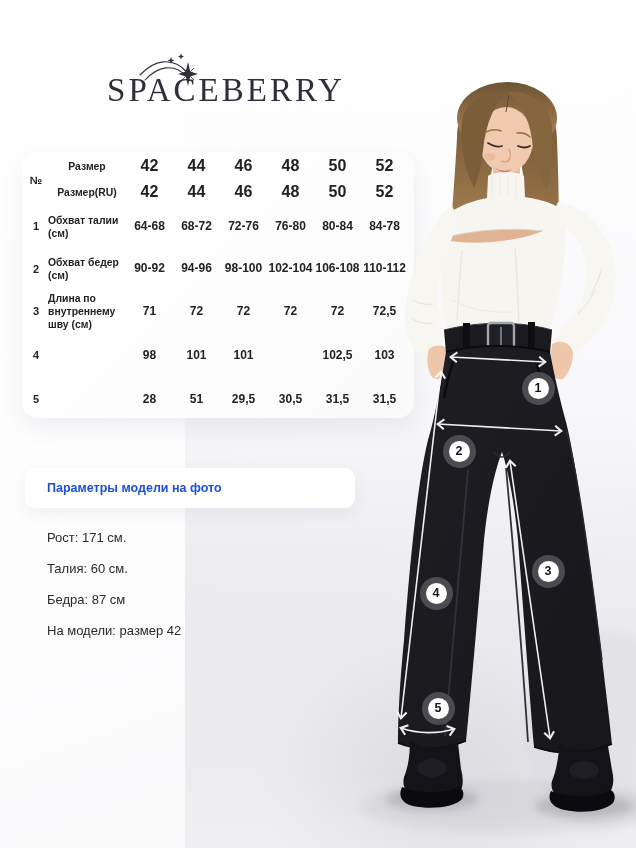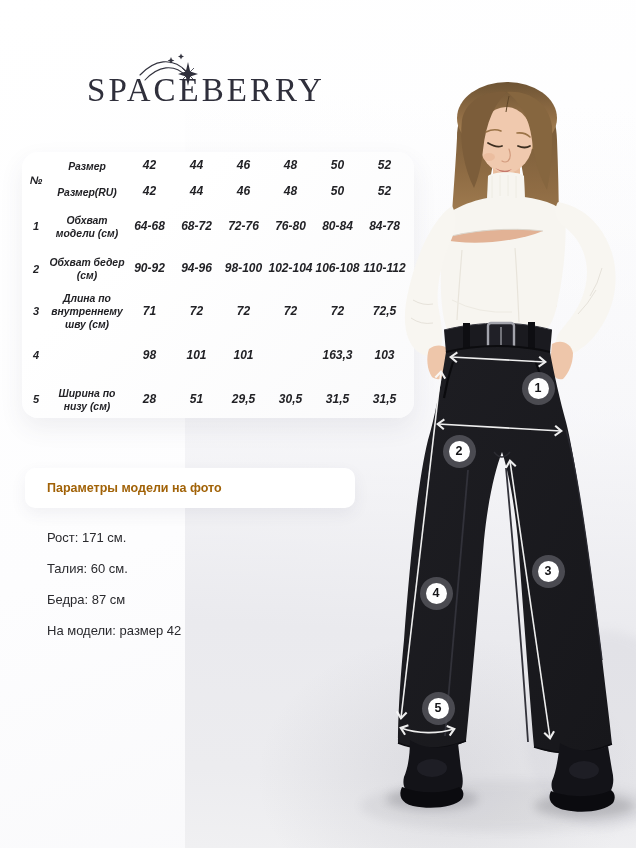--- a/index.html
+++ b/index.html
@@ -8,44 +8,44 @@
         background:linear-gradient(160deg,#ffffff 0%,#fdfdfe 55%,#f8f8fa 100%);}
 
   
   .photo-backdrop{position:absolute;left:185px;top:60px;width:451px;height:788px;z-index:0;
     background:
       radial-gradient(60% 26% at 58% 91%, rgba(130,130,142,0.16), rgba(130,130,142,0) 70%),
       linear-gradient(183deg, rgba(244,244,247,0) 6%, rgba(240,240,244,0.45) 45%,
                       #eaeaee 72%, #ececef 90%, #f0f0f2 100%);}
 
   
-  .brand{position:absolute;left:80px;top:72px;width:252px;z-index:2;text-align:center;
+  .brand{position:absolute;left:100px;top:72px;width:252px;z-index:2;text-align:center;
          font-family:"Liberation Serif",serif;font-size:33px;font-weight:500;
          letter-spacing:3px;color:#2f2f3b;white-space:nowrap;}
   .comet{position:absolute;left:138px;top:50px;z-index:2;}
 
   
   .size-card{position:absolute;left:22px;top:152px;width:392px;height:266px;z-index:1;
     background:linear-gradient(135deg,#ffffff 30%,#fafafb 100%);
     border-radius:16px;box-shadow:0 10px 24px rgba(70,70,95,0.08);}
   .size-grid{display:grid;width:100%;height:100%;box-sizing:border-box;
     padding:2px 6px 0 2px;
     grid-template-columns:24px 78px repeat(6,1fr);
     grid-template-rows:24px 28px 41px 44px 41px 47px 41px;}
-  .cell{display:flex;align-items:center;justify-content:center;text-align:center;
-        color:#222226;font-weight:700;font-size:12px;line-height:1.15;font-style:italic;}
+  .cell{display:flex;align-items:center;justify-content:center;text-align:left;
+        color:#222226;font-weight:700;font-size:12px;line-height:1.15;}
   .cell.lbl{font-size:10.4px;line-height:1.25;}
   .cell.num{font-size:11px;}
-  .cell.hv{font-size:12px;}
+  .cell.hv{font-size:16px;}
 
   
   .params-strip{position:absolute;left:25px;top:468px;width:330px;height:40px;z-index:1;
     background:#ffffff;border-radius:10px;box-shadow:0 6px 16px rgba(70,70,95,0.07);
     display:flex;align-items:center;padding-left:22px;box-sizing:border-box;
-    font-size:12.5px;font-weight:700;color:#a16207;}
+    font-size:12.5px;font-weight:700;color:#1d4ed8;}
   .params-list{position:absolute;left:47px;top:514px;z-index:1;list-style:none;margin:0;padding:0;}
   .params-list li{font-size:13px;color:#2a2a2e;margin-bottom:13.5px;line-height:15px;margin-top:16px;}
 
   
   .figure{position:absolute;left:0;top:0;z-index:2;pointer-events:none;}
 
   
   .marker{position:absolute;z-index:3;width:33px;height:33px;border-radius:50%;
     background:rgba(84,84,91,0.85);display:flex;align-items:center;justify-content:center;}
   .marker .inner{width:21px;height:21px;border-radius:50%;background:#ffffff;
@@ -82,21 +82,21 @@
         <div class="cell hv" style="grid-area: 1 / 7;">50</div>
         <div class="cell hv" style="grid-area: 1 / 8;">52</div>
         <div class="cell lbl" style="grid-area: 2 / 2;">Размер(RU)</div>
         <div class="cell hv" style="grid-area: 2 / 3;">42</div>
         <div class="cell hv" style="grid-area: 2 / 4;">44</div>
         <div class="cell hv" style="grid-area: 2 / 5;">46</div>
         <div class="cell hv" style="grid-area: 2 / 6;">48</div>
         <div class="cell hv" style="grid-area: 2 / 7;">50</div>
         <div class="cell hv" style="grid-area: 2 / 8;">52</div>
         <div class="cell num" style="grid-area: 3 / 1;">1</div>
-        <div class="cell lbl" style="grid-area: 3 / 2;">Обхват модели (см)</div>
+        <div class="cell lbl" style="grid-area: 3 / 2;">Обхват талии (см)</div>
         <div class="cell " style="grid-area: 3 / 3;">64-68</div>
         <div class="cell " style="grid-area: 3 / 4;">68-72</div>
         <div class="cell " style="grid-area: 3 / 5;">72-76</div>
         <div class="cell " style="grid-area: 3 / 6;">76-80</div>
         <div class="cell " style="grid-area: 3 / 7;">80-84</div>
         <div class="cell " style="grid-area: 3 / 8;">84-78</div>
         <div class="cell num" style="grid-area: 4 / 1;">2</div>
         <div class="cell lbl" style="grid-area: 4 / 2;">Обхват бедер (см)</div>
         <div class="cell " style="grid-area: 4 / 3;">90-92</div>
         <div class="cell " style="grid-area: 4 / 4;">94-96</div>
@@ -109,24 +109,23 @@
         <div class="cell " style="grid-area: 5 / 3;">71</div>
         <div class="cell " style="grid-area: 5 / 4;">72</div>
         <div class="cell " style="grid-area: 5 / 5;">72</div>
         <div class="cell " style="grid-area: 5 / 6;">72</div>
         <div class="cell " style="grid-area: 5 / 7;">72</div>
         <div class="cell " style="grid-area: 5 / 8;">72,5</div>
         <div class="cell num" style="grid-area: 6 / 1;">4</div>
         <div class="cell " style="grid-area: 6 / 3;">98</div>
         <div class="cell " style="grid-area: 6 / 4;">101</div>
         <div class="cell " style="grid-area: 6 / 5;">101</div>
-        <div class="cell " style="grid-area: 6 / 7;">163,3</div>
+        <div class="cell " style="grid-area: 6 / 7;">102,5</div>
         <div class="cell " style="grid-area: 6 / 8;">103</div>
         <div class="cell num" style="grid-area: 7 / 1;">5</div>
-        <div class="cell lbl" style="grid-area: 7 / 2;">Ширина по низу (см)</div>
         <div class="cell " style="grid-area: 7 / 3;">28</div>
         <div class="cell " style="grid-area: 7 / 4;">51</div>
         <div class="cell " style="grid-area: 7 / 5;">29,5</div>
         <div class="cell " style="grid-area: 7 / 6;">30,5</div>
         <div class="cell " style="grid-area: 7 / 7;">31,5</div>
         <div class="cell " style="grid-area: 7 / 8;">31,5</div>
       </div>
   </div>
 
   <div class="params-strip">Параметры модели на фото</div>

